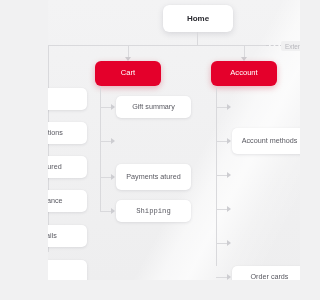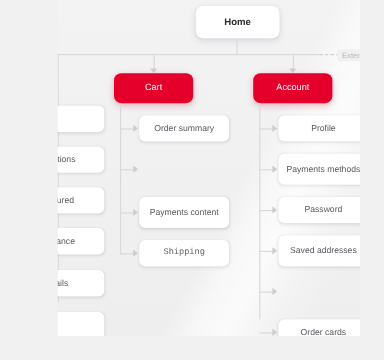--- a/index.html
+++ b/index.html
@@ -179,63 +179,54 @@
 
   <div class="node white" style="left:-32px; top:260px; width:71px; height:26px;">
     <span></span>
   </div>
 
   <div class="line-v" style="left:52px; top:86px; height:126px;"></div>
 
   <div class="line-h" style="left:52px; top:107px; width:12px;"></div>
   <div class="arrow-right" style="left:63px; top:104px;"></div>
   <div class="node white" style="left:68px; top:96px; width:75px; height:22px;">
-    <span>Order summary</span>
+    <span>Gift summary</span>
   </div>
 
   <div class="line-h" style="left:52px; top:141px; width:12px;"></div>
   <div class="arrow-right" style="left:63px; top:138px;"></div>
 
   <div class="line-h" style="left:52px; top:177px; width:12px;"></div>
   <div class="arrow-right" style="left:63px; top:174px;"></div>
   <div class="node white" style="left:68px; top:164px; width:75px; height:26px;">
-    <span>Payments content</span>
+    <span>Payments atured</span>
   </div>
 
   <div class="line-h" style="left:52px; top:211px; width:12px;"></div>
   <div class="arrow-right" style="left:63px; top:208px;"></div>
   <div class="node white" style="left:68px; top:200px; width:75px; height:22px;font-family:Liberation Mono, monospace;">
     <span>Shipping</span>
   </div>
 
   <div class="line-v" style="left:168px; top:86px; height:180px;"></div>
 
   <div class="line-h" style="left:168px; top:107px; width:12px;"></div>
   <div class="arrow-right" style="left:179px; top:104px;"></div>
-  <div class="node white" style="left:184px; top:96px; width:75px; height:22px;">
-    <span>Profile</span>
-  </div>
 
   <div class="line-h" style="left:168px; top:141px; width:12px;"></div>
   <div class="arrow-right" style="left:179px; top:138px;"></div>
   <div class="node white" style="left:184px; top:128px; width:75px; height:26px;">
-    <span>Payments methods</span>
+    <span>Account methods</span>
   </div>
 
   <div class="line-h" style="left:168px; top:175px; width:12px;"></div>
   <div class="arrow-right" style="left:179px; top:172px;"></div>
-  <div class="node white" style="left:184px; top:164px; width:75px; height:22px;">
-    <span>Password</span>
-  </div>
 
   <div class="line-h" style="left:168px; top:209px; width:12px;"></div>
   <div class="arrow-right" style="left:179px; top:206px;"></div>
-  <div class="node white" style="left:184px; top:196px; width:75px; height:26px;">
-    <span>Saved addresses</span>
-  </div>
 
   <div class="line-h" style="left:168px; top:243px; width:12px;"></div>
   <div class="arrow-right" style="left:179px; top:240px;"></div>
 
   <div class="line-h" style="left:168px; top:277px; width:12px;"></div>
   <div class="arrow-right" style="left:179px; top:274px;"></div>
   <div class="node white" style="left:184px; top:266px; width:75px; height:22px;">
     <span>Order cards</span>
   </div>
 

